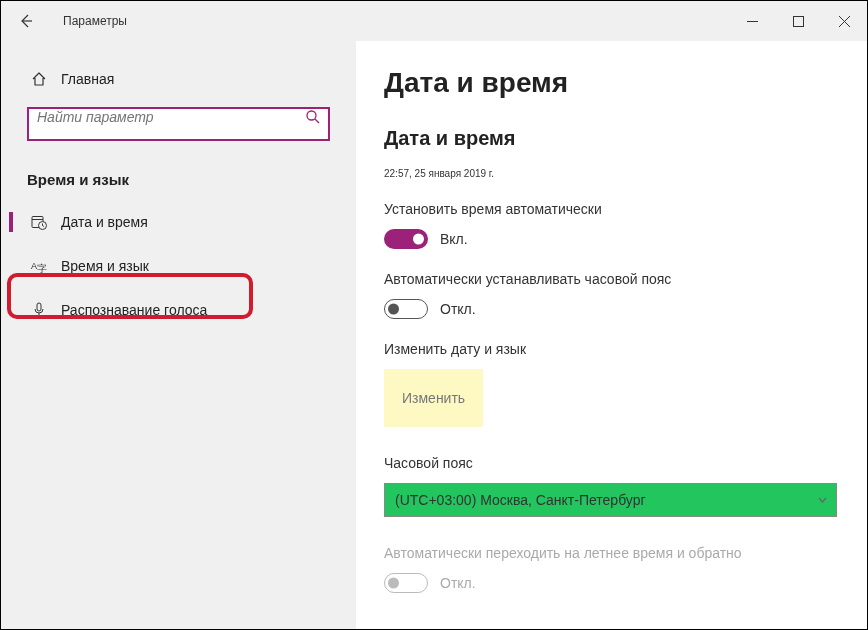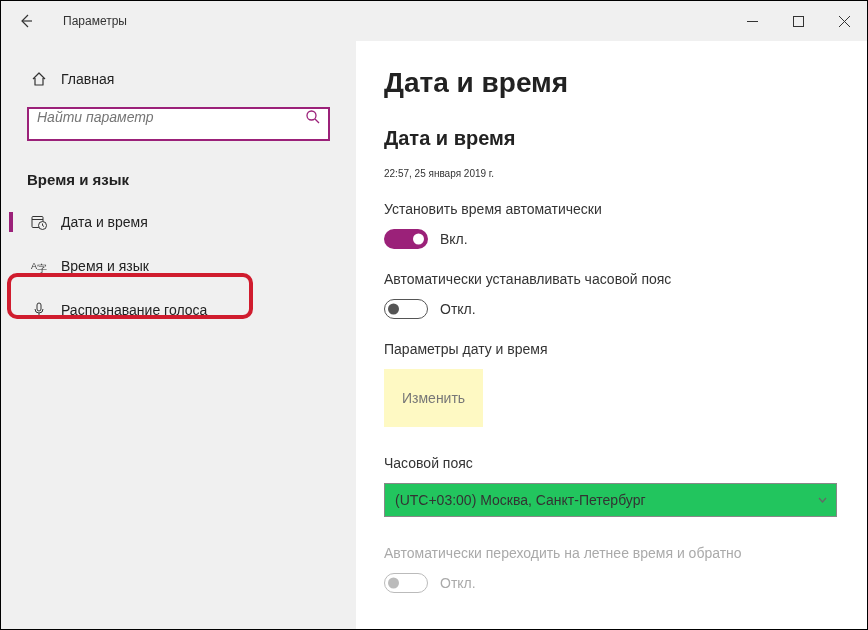--- a/index.html
+++ b/index.html
@@ -370,21 +370,21 @@
     </div>
 
     <div class="setting-label">Автоматически устанавливать часовой пояс</div>
     <div class="toggle-row">
       <div class="toggle off">
         <div class="knob"></div>
       </div>
       <div class="toggle-text">Откл.</div>
     </div>
 
-    <div class="setting-label">Параметры дату и время</div>
+    <div class="setting-label">Изменить дату и язык</div>
     <button class="change-btn">Изменить</button>
 
     <div class="setting-label">Часовой пояс</div>
     <div class="dropdown">
       <span>(UTC+03:00) Москва, Санкт-Петербург</span>
       <span class="chev">
         <svg width="11" height="11" viewBox="0 0 11 11">
           <path d="M2 4 L5.5 8 L9 4" stroke="#666" stroke-width="1.2" fill="none"></path>
         </svg>
       </span>

